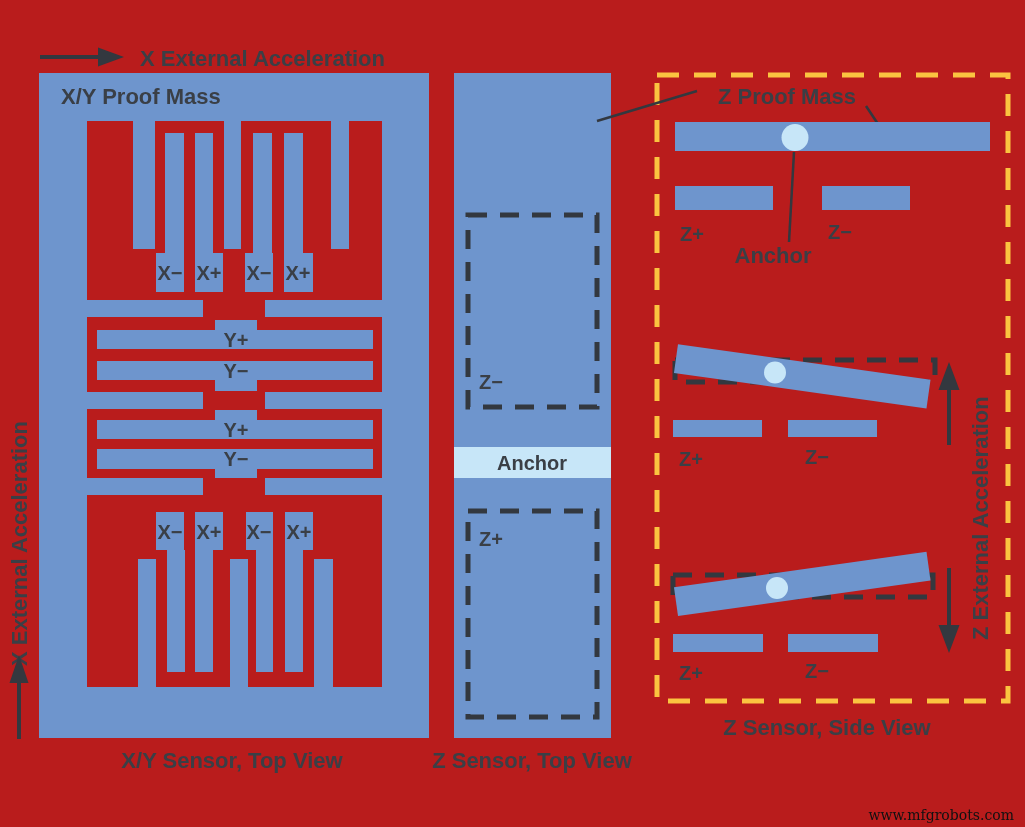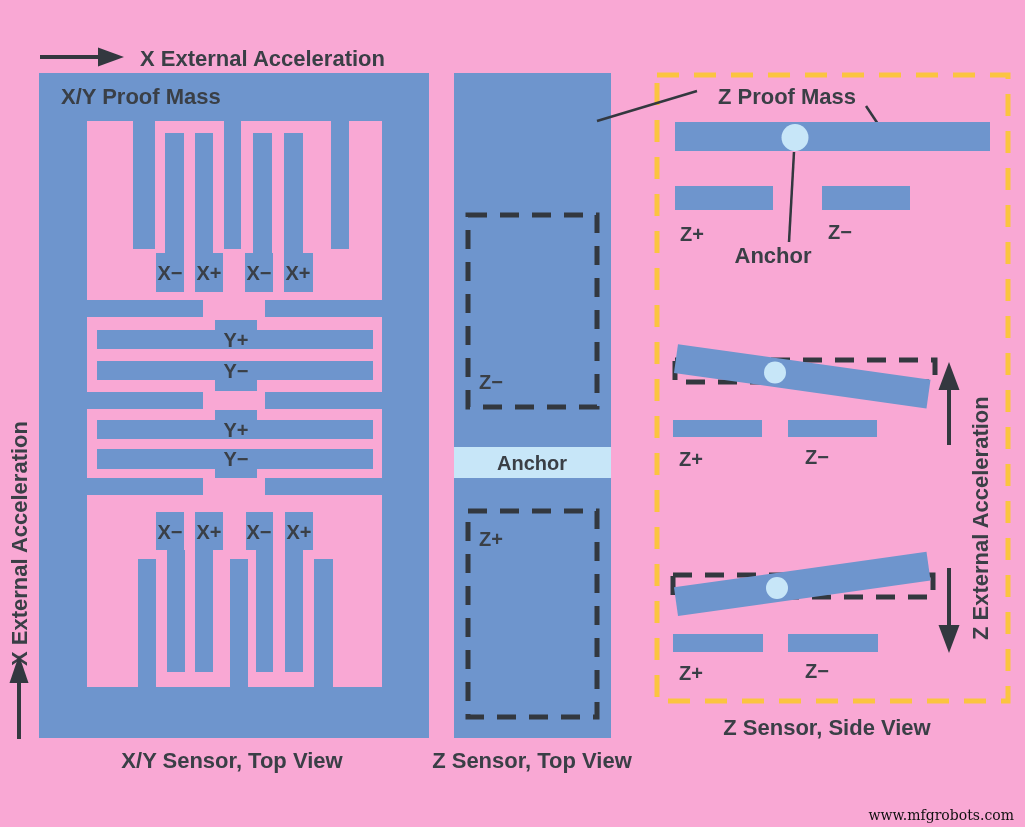--- a/index.html
+++ b/index.html
@@ -1,16 +1,16 @@
 <!DOCTYPE html>
 <html><head>
 <meta charset="utf-8">
 <style>
   html,body{margin:0;padding:0;background:#ffffff;}
-  .stage{position:relative;width:1025px;height:827px;background:#f9a8d4;overflow:hidden;text-align:center;}
+  .stage{position:relative;width:1025px;height:827px;background:#b91c1c;overflow:hidden;text-align:center;}
   svg{display:block;}
   svg text{font-family:"Liberation Sans",sans-serif;font-weight:700;fill:#3a3f46;}
   .t20{font-size:20px;}
   .t22{font-size:22px;}
   .mid{text-anchor:middle;}
   .blue{fill:#6e95cd;}
   .lblue{fill:#c7e6f8;}
   .dashk{fill:none;stroke:#33383f;stroke-width:5;stroke-dasharray:19 13;}
   .dashy{fill:none;stroke:#fbc440;stroke-width:5;stroke-dasharray:22 15;}
   .ln{stroke:#33383f;stroke-width:2.5;fill:none;}

